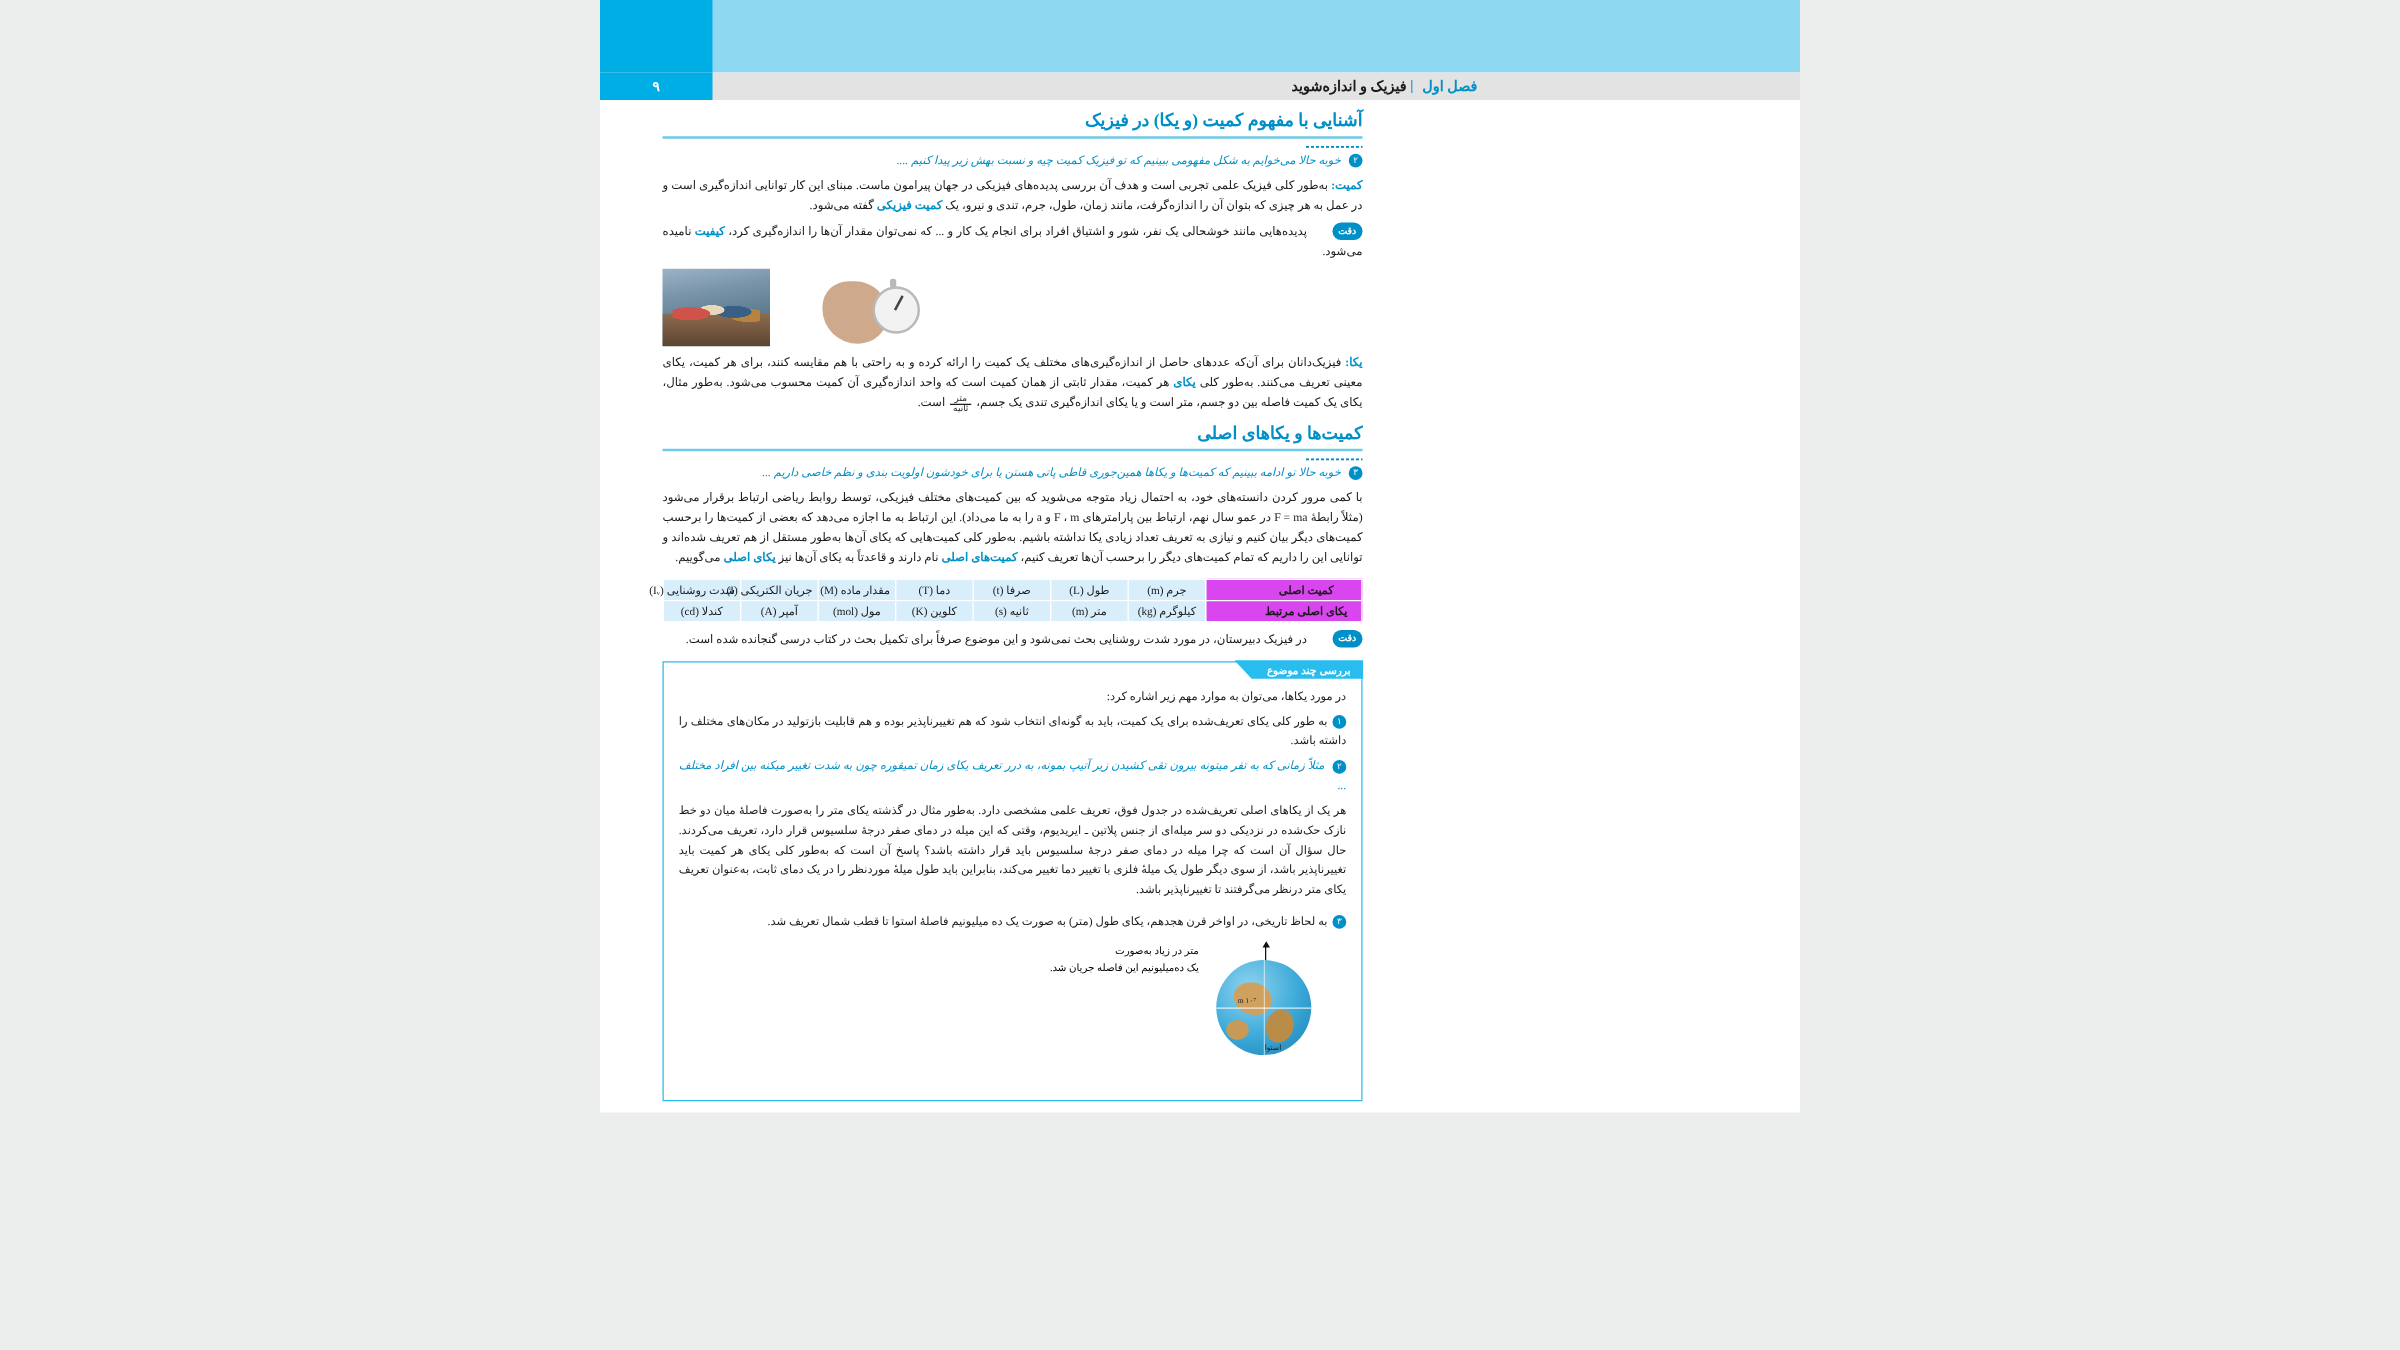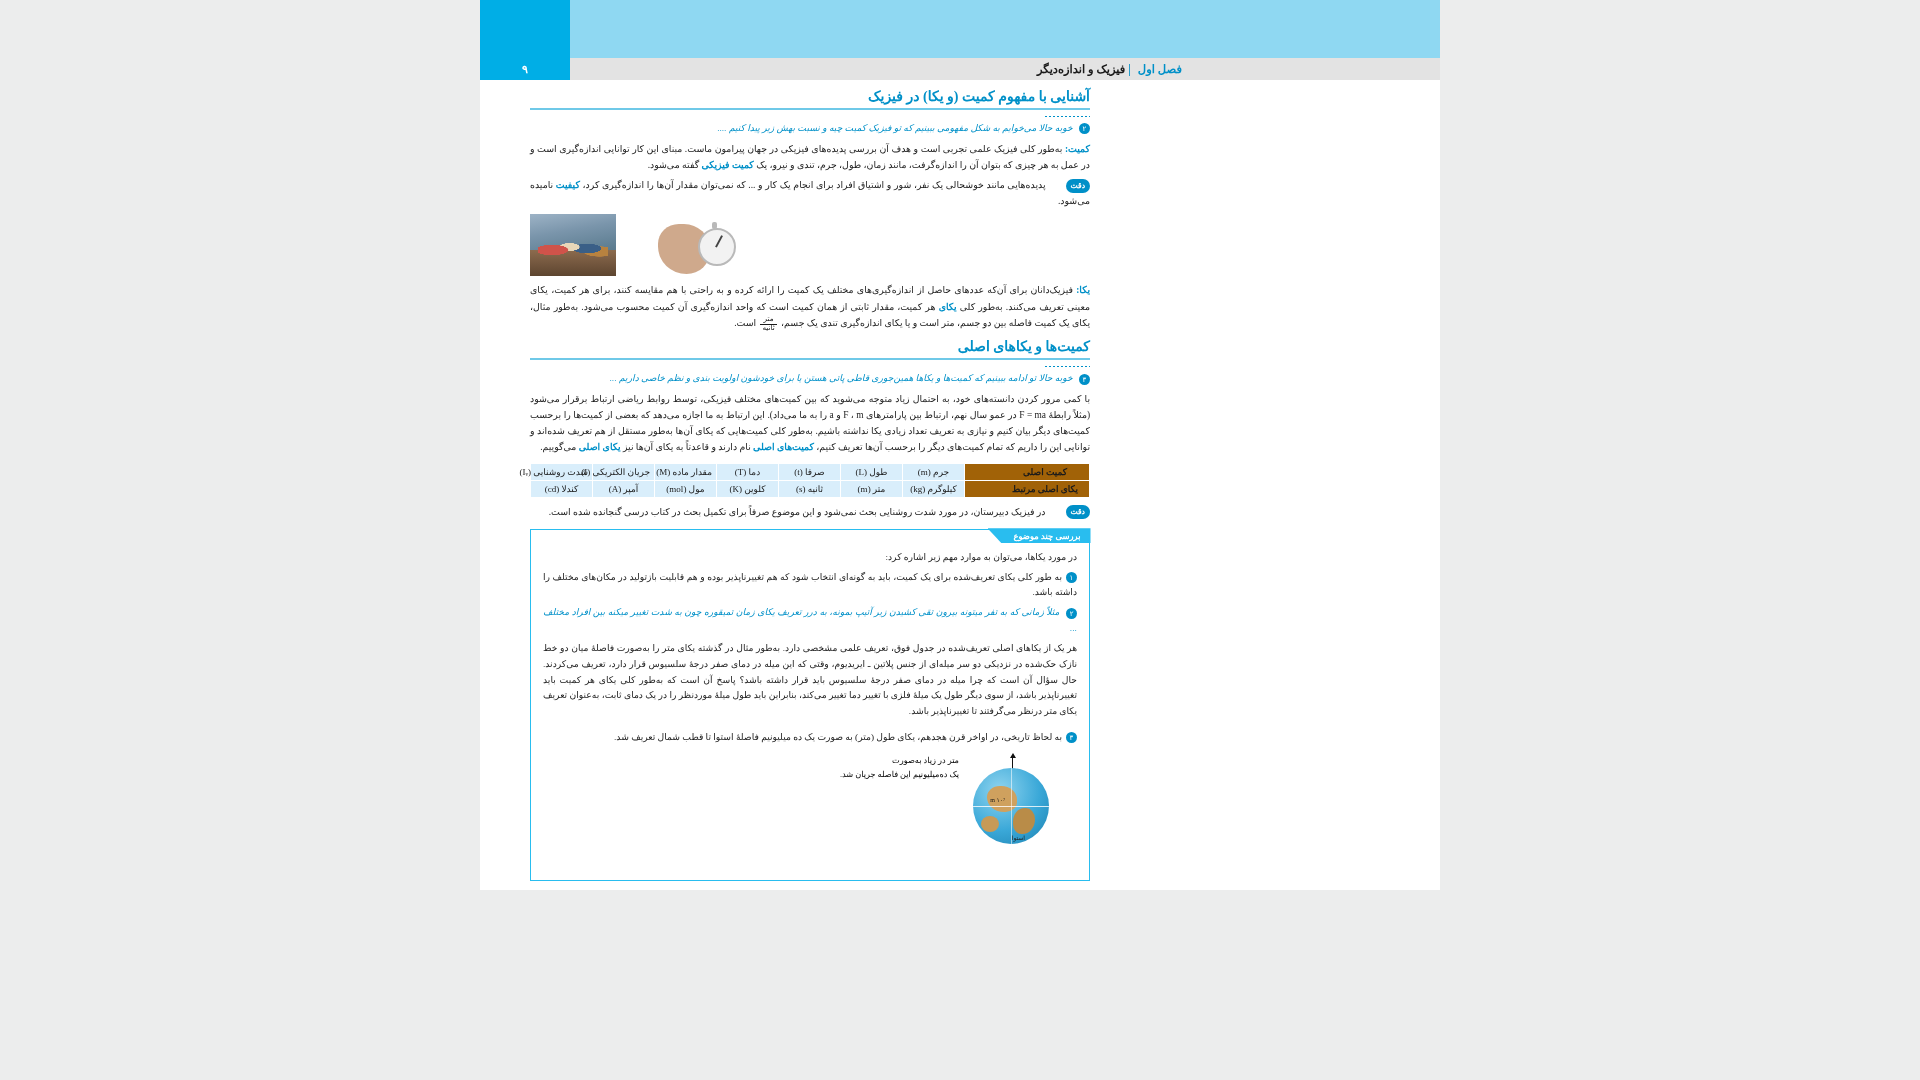--- a/index.html
+++ b/index.html
@@ -161,21 +161,21 @@
   }
   table.units td{
     border:1px solid #ffffff;
     background:#d9eefb;
     padding:3px 4px;
     text-align:center;
     color:#1a1a1a;
     white-space:nowrap;
   }
   table.units td.rowhead{
-    background:#a16207;
+    background:#d946ef;
     font-weight:bold;
     width:80px;
     padding-left:40px;
   }
 
   
   .blue-box{
     border:1.5px solid #29bdef;
     margin-top:9px;
     position:relative;
@@ -261,21 +261,21 @@
 
 <div class="page">
 
   <div class="top-band"></div>
   <div class="tab-accent"></div>
   <div class="header-strip"></div>
   <div class="page-num">۹</div>
   <div class="header-title">
     <span class="chap">فصل اول</span>
     <span class="sep">|</span>
-    <span>فیزیک و اندازه‌دیگر</span>
+    <span>فیزیک و اندازه‌شوید</span>
   </div>
 
   <div class="content">
 
     <div class="sec-title">آشنایی با مفهوم کمیت (و یکا) در فیزیک</div>
     <div class="rule"></div>
     <div class="dots"></div>
 
     <p>
       <span class="lead-num">۲</span>

